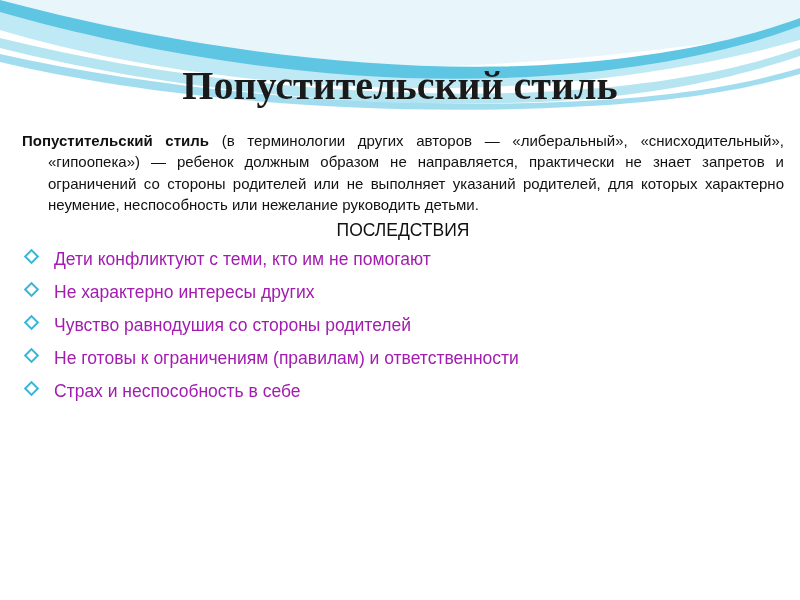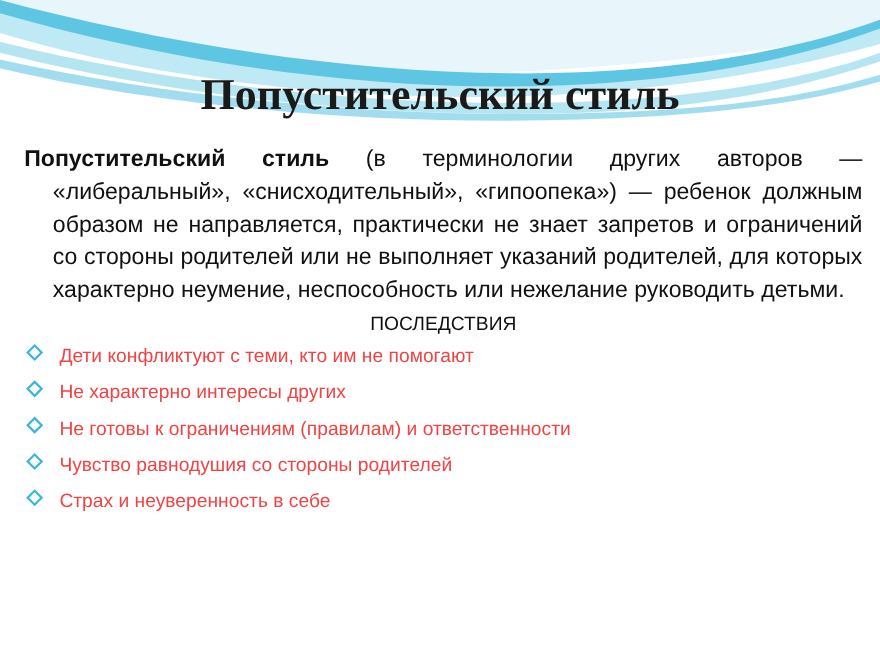--- a/index.html
+++ b/index.html
@@ -42,21 +42,21 @@
     letter-spacing: 0px;
   }
   .body {
     position: absolute;
     top: 130px;
     left: 22px;
     width: 762px;
     color: #111111;
   }
   .para {
-    font-size: 21px;
+    font-size: 15px;
     line-height: 1.42;
     text-align: justify;
     text-justify: inter-word;
     margin: 0 0 3px 0;
     text-indent: 0;
     padding-left: 0;
   }
   .para .lead {
     font-weight: bold;
   }
@@ -74,21 +74,21 @@
   }
   ul.bullets {
     list-style: none;
     margin: 0;
     padding: 0;
   }
   ul.bullets li {
     position: relative;
     font-size: 17.5px;
     line-height: 1.38;
-    color: #ef4444;
+    color: #a21caf;
     padding-left: 32px;
     margin-bottom: 9px;
     text-align: justify;
     text-justify: inter-word;
   }
   ul.bullets li .bullet-mark {
     position: absolute;
     left: 4px;
     top: 4px;
     width: 11px;
@@ -130,26 +130,26 @@
       <li>
         <span class="bullet-mark"></span>
         <span class="li-text">Дети конфликтуют с теми, кто им не помогают</span>
       </li>
       <li>
         <span class="bullet-mark"></span>
         <span class="li-text">Не характерно интересы других</span>
       </li>
       <li>
         <span class="bullet-mark"></span>
+        <span class="li-text">Чувство равнодушия со стороны родителей</span>
+      </li>
+      <li>
+        <span class="bullet-mark"></span>
         <span class="li-text">Не готовы к ограничениям (правилам) и ответственности</span>
       </li>
       <li>
         <span class="bullet-mark"></span>
-        <span class="li-text">Чувство равнодушия со стороны родителей</span>
-      </li>
-      <li>
-        <span class="bullet-mark"></span>
-        <span class="li-text">Страх и неуверенность в себе</span>
+        <span class="li-text">Страх и неспособность в себе</span>
       </li>
     </ul>
 
   </div>
 </div>
 
 </body></html>

